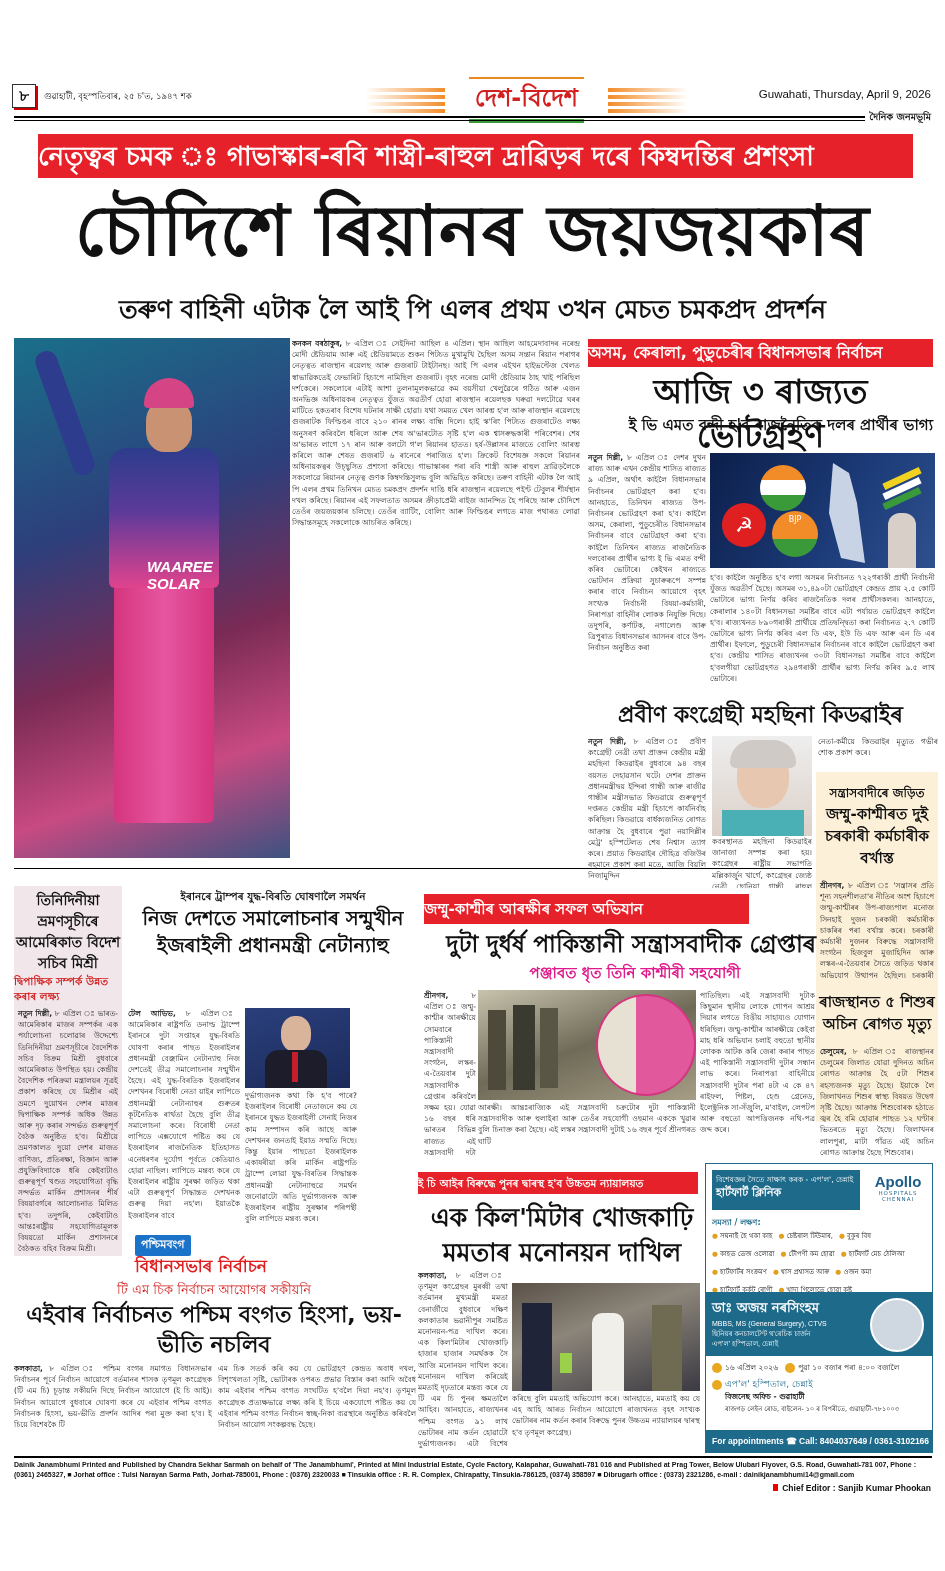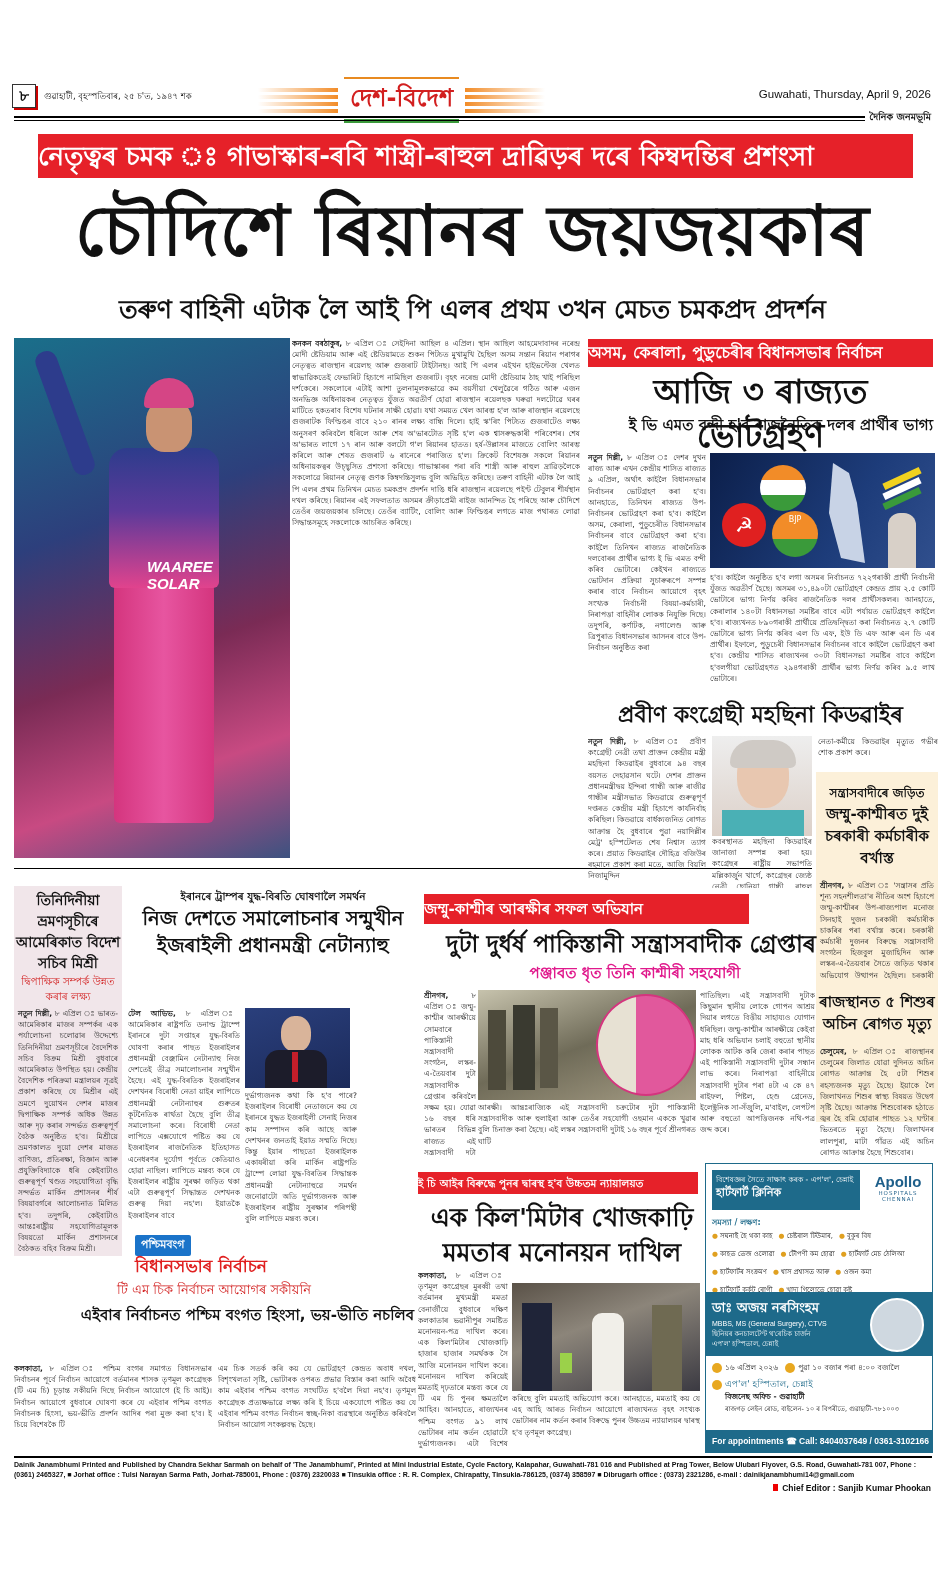--- a/index.html
+++ b/index.html
@@ -1,20 +1,20 @@
 <!DOCTYPE html>
 <html><head>
 <meta charset="utf-8">
 <style>
 *{box-sizing:border-box;margin:0;padding:0}
 body{width:945px;height:1571px;background:#fff;font-family:"DejaVu Sans",sans-serif;color:#111;position:relative;overflow:hidden}
 .abs{position:absolute}
 .pgno{left:12px;top:84px;width:24px;height:24px;border:1px solid #333;box-shadow:2px 2px 0 #c00;font-size:15px;font-weight:bold;text-align:center;line-height:22px}
 .hdate{left:44px;top:90px;font-size:8.5px}
-.masthead{left:258px;top:84px;width:430px;height:32px;display:flex;align-items:center;justify-content:flex-start;gap:6px}
+.masthead{left:258px;top:84px;width:430px;height:32px;display:flex;align-items:center;justify-content:flex-end;gap:24px}
 .stripes{display:flex;flex-direction:column;gap:3px;width:80px}
 .stripes i{display:block;height:4px;background:linear-gradient(90deg,#fff,#f28c28)}
 .stripes.r i{background:linear-gradient(90deg,#f28c28,#fff)}
 .mast-title{font-size:24px;font-weight:bold;color:#d21f1f;padding:0 6px;border-bottom:4px solid #3a9a3a;border-top:2px solid #e88a20}
 .edate{right:14px;top:88px;font-size:11.5px;font-family:"Liberation Sans",sans-serif}
 .rule1{left:14px;top:116px;width:905px;height:2px;background:#000}
 .rule2{left:14px;top:120px;width:905px;height:1px;background:#000}
 .paper-name{right:14px;top:110px;font-size:9.5px;font-weight:bold;background:#fff;padding-left:4px}
 .redbar{background:#e62129;color:#fff;text-align:left;font-weight:bold}
 .kicker{left:38px;top:134px;width:875px;height:44px;font-size:26px;line-height:44px}
@@ -42,32 +42,32 @@
 .obit-hl{left:588px;top:696px;width:345px;font-size:22px;font-weight:bold;line-height:38px;text-align:center}
 .obit-body{left:588px;top:736px;width:118px;height:150px;overflow:hidden}
 .p-obit{left:712px;top:736px;width:100px;height:100px;background:linear-gradient(180deg,#eee,#dcd0c8)}
 .obit-cap{left:712px;top:836px;width:100px;height:52px;overflow:hidden}
 .obit-body3{left:818px;top:736px;width:120px;height:30px;overflow:hidden}
 .side-box{left:816px;top:772px;width:122px;height:350px;background:#fcf0d9}
 .side-hl{font-size:14px;font-weight:bold;text-align:center;line-height:20px;padding:11px 2px}
 .sep{left:14px;top:868px;width:798px;height:1px;background:#000}
 .diplo{left:14px;top:886px;width:108px;height:370px;background:#f1e6ea}
 .diplo-hl{font-size:14px;font-weight:bold;text-align:center;line-height:21px;padding:4px 2px 0}
-.diplo-sub{font-size:10.5px;font-weight:normal;color:#d21f1f;text-align:center;line-height:15px}
+.diplo-sub{font-size:10.5px;font-weight:bold;color:#d21f1f;text-align:left;line-height:15px}
 .diplo-body{padding:4px 4px;height:250px;overflow:hidden}
 .isr-kick{left:128px;top:888px;width:290px;font-size:10.5px;font-weight:bold;text-align:center;line-height:16px}
 .isr-hl{left:128px;top:905px;width:290px;font-size:19.5px;font-weight:bold;text-align:center;line-height:27px}
 .isr-body1{left:128px;top:1008px;width:112px;height:240px;overflow:hidden}
 .p-isr{left:245px;top:1008px;width:105px;height:80px;background:linear-gradient(160deg,#2a3f7c,#1b2a5a)}
 .isr-body2{left:245px;top:1090px;width:112px;height:158px;overflow:hidden}
 .wb-banner{left:135px;top:1225px;width:225px;height:50px}
 .wb-tag{position:absolute;left:0;top:10px;font-size:11px;font-weight:bold;color:#fff;background:#1a73c9;padding:1px 6px;border-radius:2px}
 .wb-title{position:absolute;left:0;top:28px;font-size:17px;font-weight:bold;color:#e02020;white-space:nowrap}
 .wb-kick{left:14px;top:1280px;width:400px;font-size:13px;color:#d21f1f;text-align:center;line-height:20px}
-.wb-hl{left:14px;top:1300px;width:400px;font-size:15px;font-weight:bold;text-align:right;line-height:30px}
+.wb-hl{left:14px;top:1300px;width:400px;font-size:22px;font-weight:bold;text-align:center;line-height:30px}
 .wb-body1{left:14px;top:1363px;width:198px;height:90px;overflow:hidden}
 .wb-body2{left:218px;top:1363px;width:198px;height:90px;overflow:hidden}
 .jk-red{left:424px;top:894px;width:325px;height:30px;font-size:15px;line-height:30px}
 .jk-hl{left:418px;top:926px;width:398px;font-size:23.5px;font-weight:bold;text-align:right;line-height:36px;white-space:nowrap}
 .jk-sub{left:470px;top:960px;width:330px;font-size:15px;font-weight:bold;color:#e0198c;text-align:center;line-height:26px}
 .jk-body1{left:424px;top:958px;width:52px;height:200px;overflow:hidden}
 .p-jk{left:478px;top:990px;width:218px;height:110px;background:linear-gradient(160deg,#c7c3ad,#6f6b58 50%,#a69d85)}
 .jk-cap{left:478px;top:1102px;width:218px;height:52px;overflow:hidden}
 .jk-body2{left:700px;top:990px;width:115px;height:165px;overflow:hidden}
 .ec-red{left:418px;top:1172px;width:280px;height:22px;font-size:10.5px;line-height:22px}

